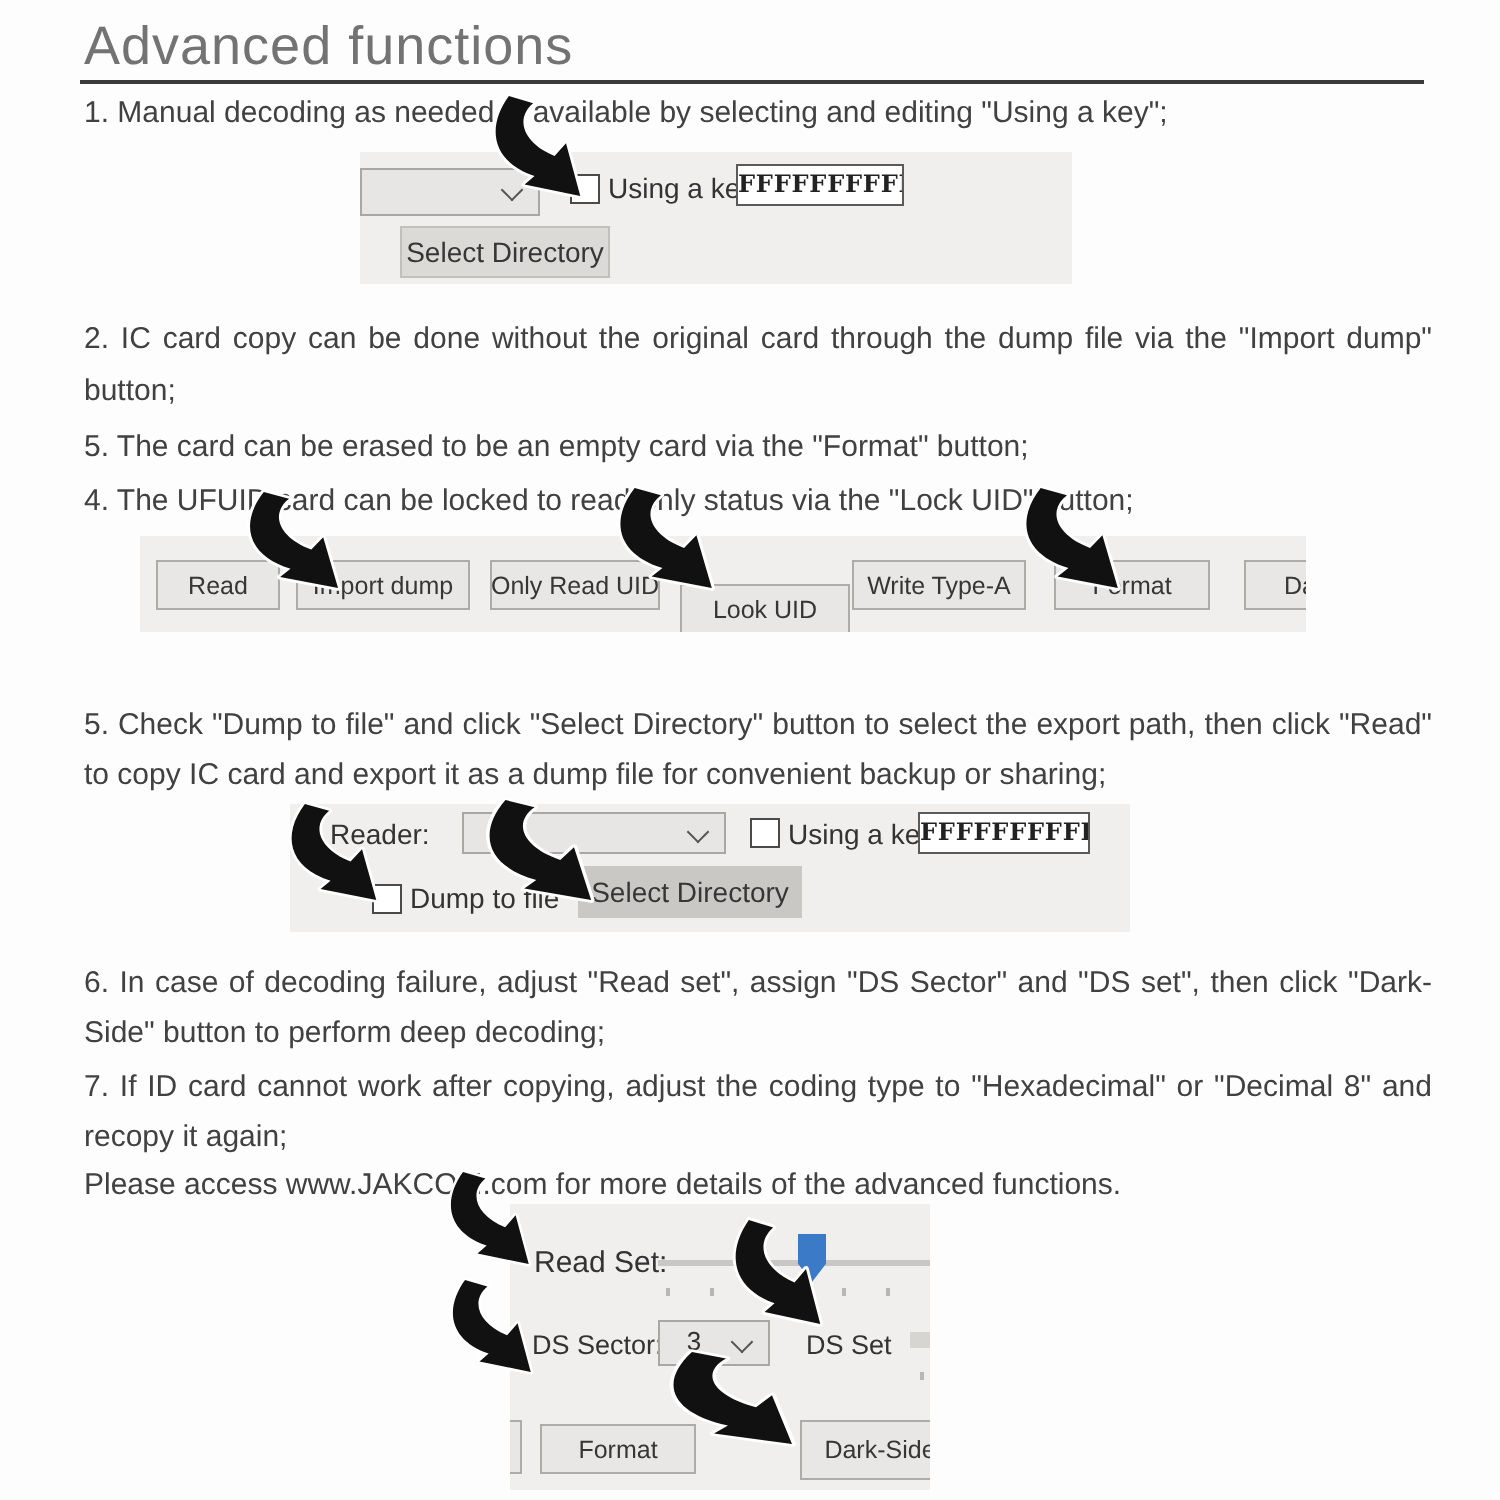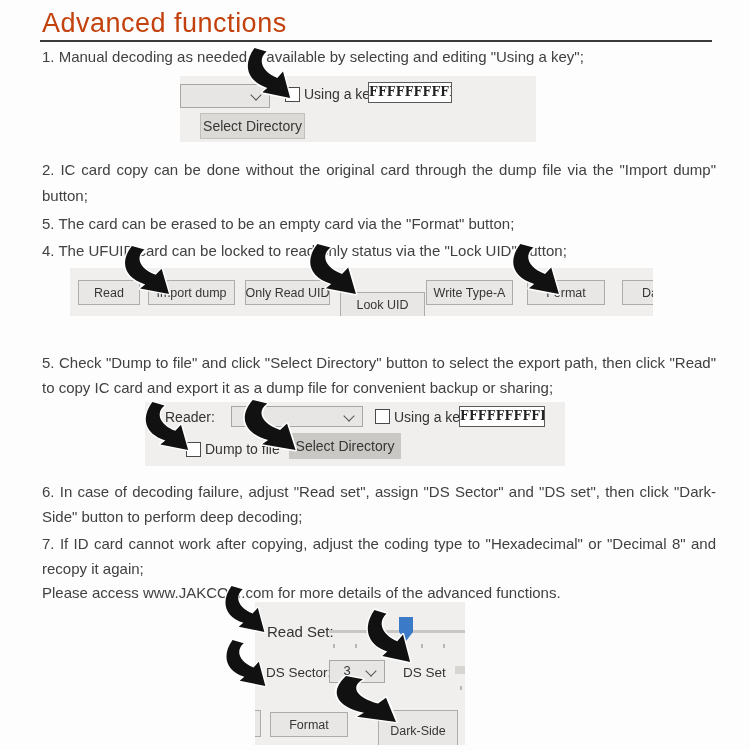--- a/index.html
+++ b/index.html
@@ -1,19 +1,19 @@
 <!DOCTYPE html>
 <html><head>
 <meta charset="utf-8">
 <style>
   html,body{margin:0;padding:0;background:#fff;}
   .screen{position:relative;width:750px;height:750px;background:#fdfdfd;overflow:hidden;
           font-family:"Liberation Sans",sans-serif;color:#3d3d3d;}
   .title{position:absolute;left:42px;top:8px;margin:0;font-size:27px;font-weight:400;
-         color:#c2410c;letter-spacing:.5px;}
+         color:#737373;letter-spacing:.5px;}
   .rule{position:absolute;left:40px;top:40px;width:672px;height:2px;background:#3a3a3a;}
   .para{position:absolute;left:42px;width:674px;margin:0;font-size:15px;line-height:26px;
         text-align:justify;color:#414141;}
   .para.tight{line-height:25px;}
   .panel{position:absolute;background:#f0efed;overflow:hidden;}
   .lbl{position:absolute;font-size:14px;color:#333;white-space:nowrap;}
   .dropdown{position:absolute;background:#e8e6e4;border:1px solid #a9a7a4;box-sizing:border-box;}
   .dropdown .chev{position:absolute;right:9px;top:6px;width:7px;height:7px;
         border-right:1.6px solid #555;border-bottom:1.6px solid #555;transform:rotate(45deg);}
   .dropdown .ddval{position:absolute;left:0;right:20px;top:2px;text-align:center;font-size:13px;color:#333;}
@@ -99,21 +99,21 @@
     <span class="lbl" style="left:11px;top:63px;font-size:13.5px">DS Sector:</span>
     <div class="dropdown" style="left:74px;top:58px;width:56px;height:23px">
       <span class="ddval">3</span>
       <span class="chev"></span>
     </div>
     <span class="lbl" style="left:148px;top:63px;font-size:13.5px">DS Set</span>
     <div class="track" style="left:200px;top:64px;width:10px;height:8px;background:#d7d5d2"></div>
     <div class="tick" style="left:205px;top:84px"></div>
     <div class="btn" style="left:-9px;top:108px;width:15px;height:27px"></div>
     <button class="btn" style="left:15px;top:110px;width:78px;height:25px">Format</button>
-    <button class="btn" style="left:123px;top:108px;width:80px;height:41px">Dark-Side</button>
+    <button class="btn" style="left:145px;top:108px;width:80px;height:30px">Dark-Side</button>
   </div>
 
   <svg class="arrow" style="left:243px;top:48px;width:50px;height:50px" viewBox="0 0 70 70" preserveAspectRatio="none">
       <path d="M 16 0 C 0 22 4 46 34 56 L 27 62 L 66 70 L 56 33 L 48 42 C 26 33 20 16 33 5 Z"></path>
     </svg>
   <svg class="arrow" style="left:120px;top:246px;width:52px;height:48px" viewBox="0 0 70 70" preserveAspectRatio="none">
       <path d="M 16 0 C 0 22 4 46 34 56 L 27 62 L 66 70 L 56 33 L 48 42 C 26 33 20 16 33 5 Z"></path>
     </svg>
   <svg class="arrow" style="left:305px;top:244px;width:54px;height:50px" viewBox="0 0 70 70" preserveAspectRatio="none">
       <path d="M 16 0 C 0 22 4 46 34 56 L 27 62 L 66 70 L 56 33 L 48 42 C 26 33 20 16 33 5 Z"></path>

